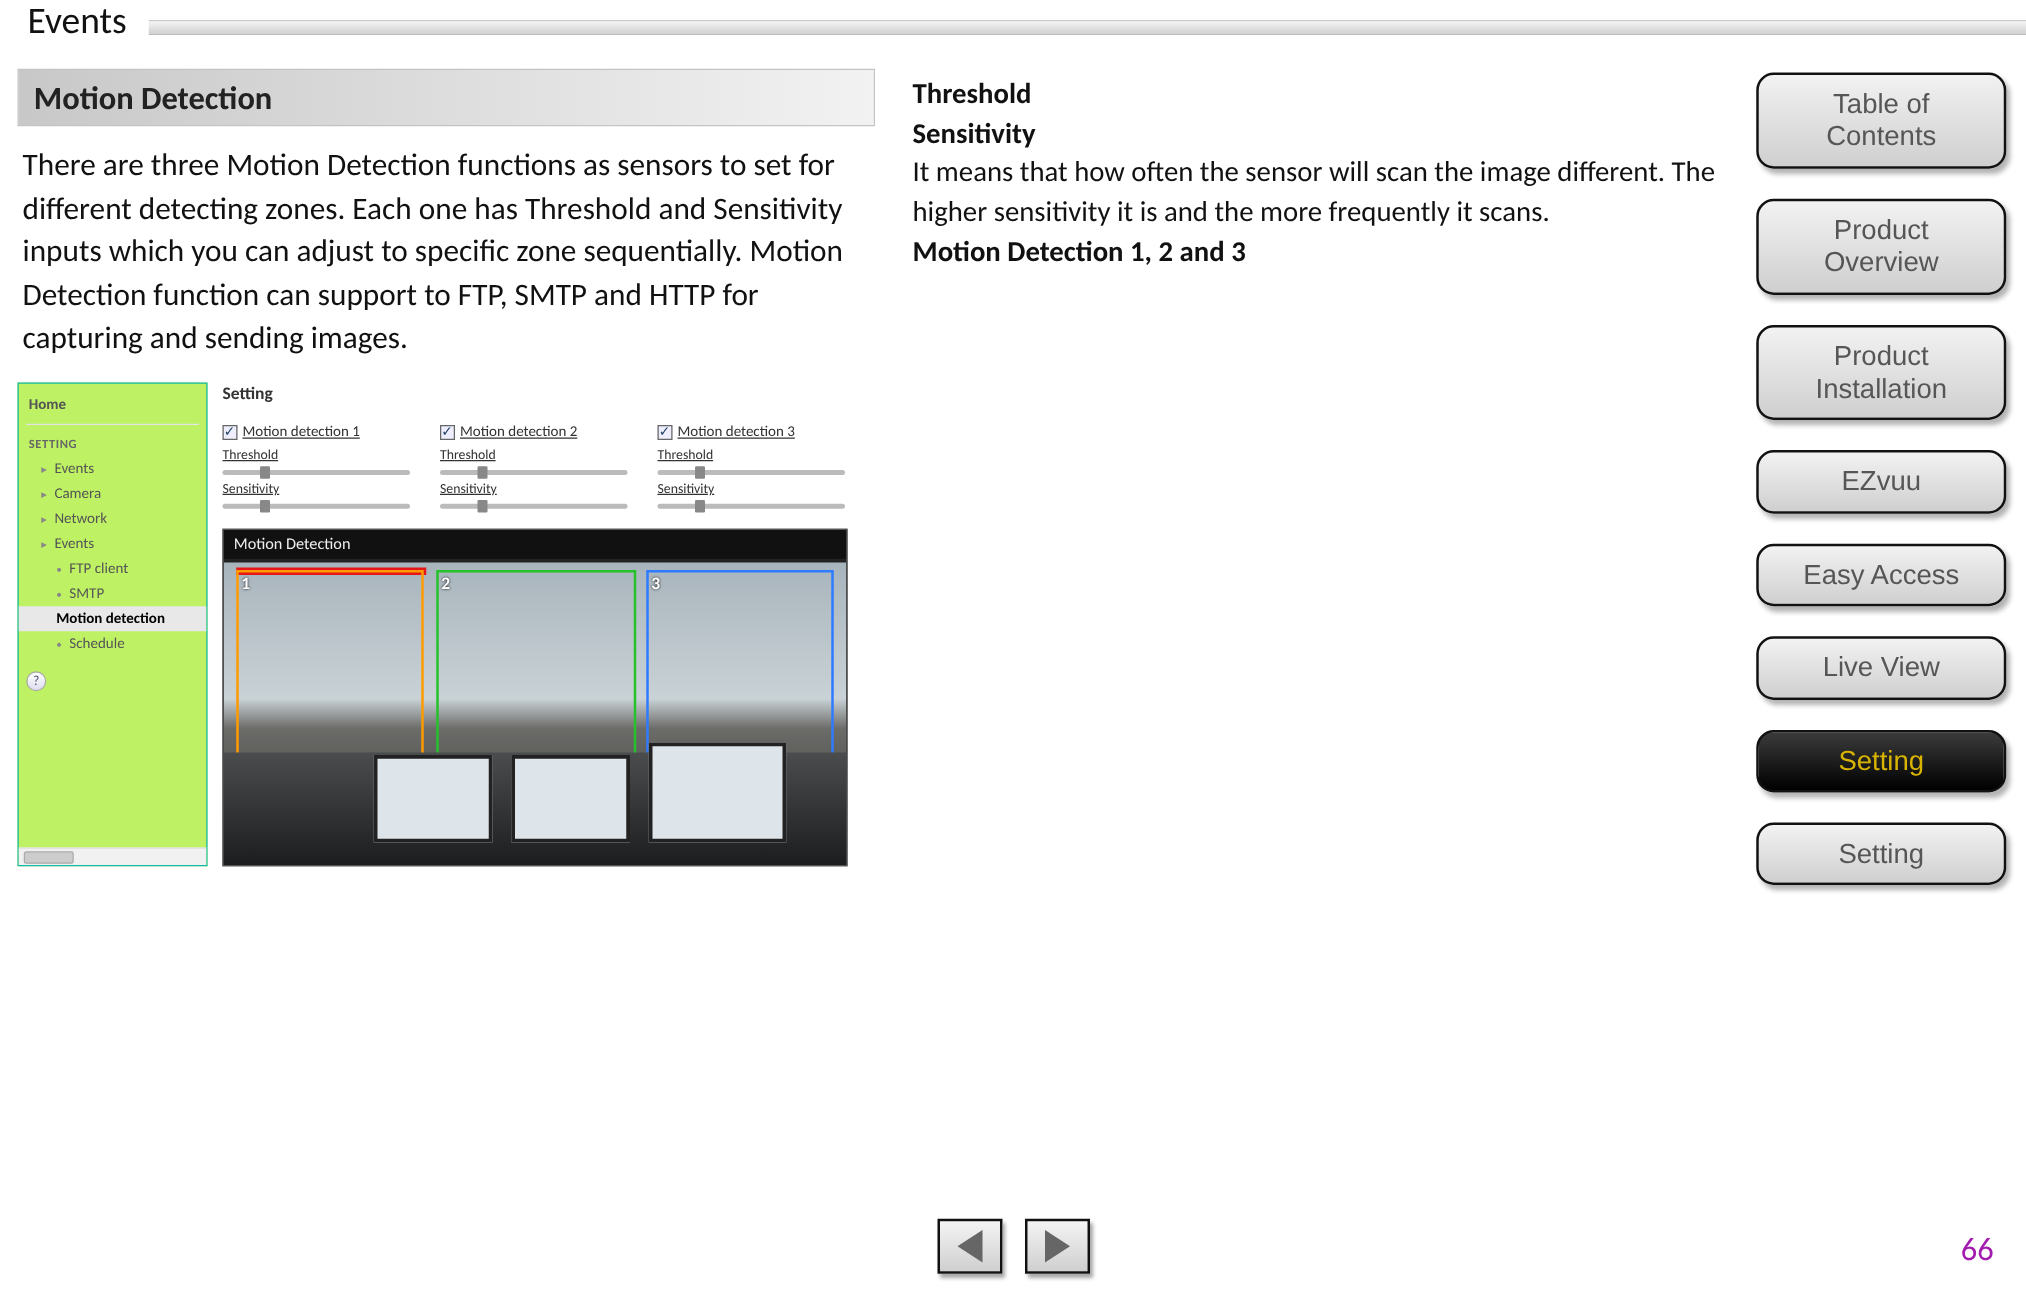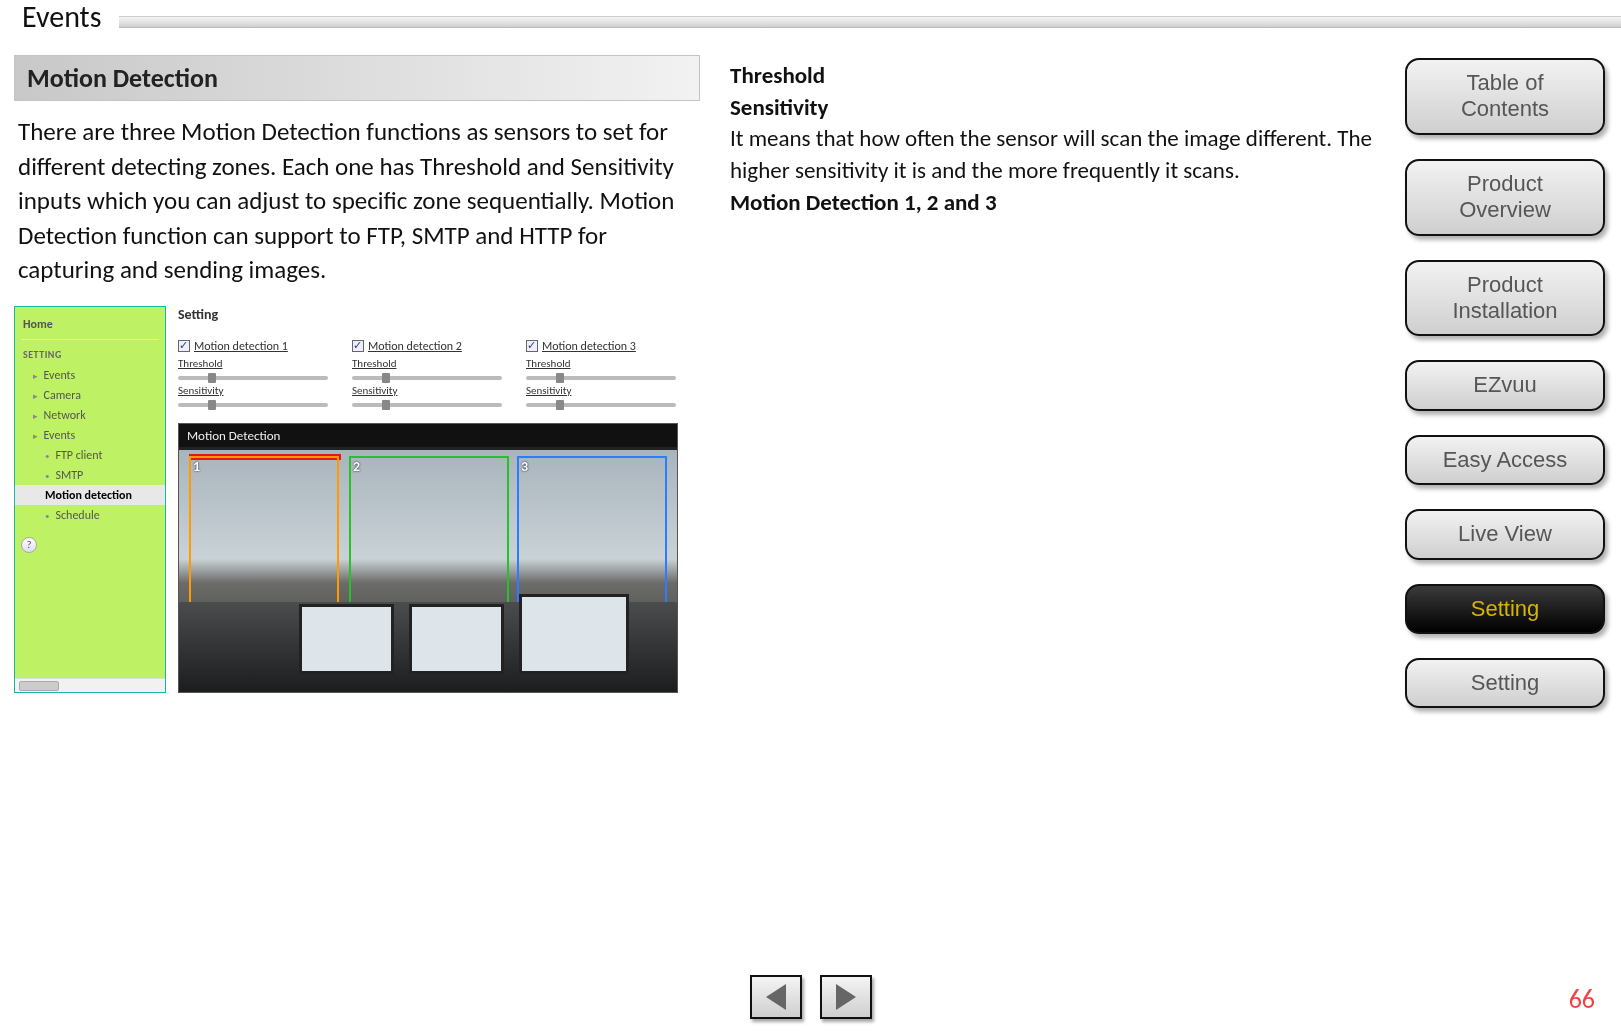--- a/index.html
+++ b/index.html
@@ -183,21 +183,21 @@
     background: linear-gradient(to bottom,#f4f4f4,#cfcfcf);
     box-shadow: 2px 3px 3px rgba(0,0,0,.35);
     display:flex; align-items:center; justify-content:center;
     cursor:pointer;
   }
   .tri-l, .tri-r { width:0; height:0; border-top:13px solid transparent; border-bottom:13px solid transparent; }
   .tri-l { border-right:20px solid #666; }
   .tri-r { border-left:20px solid #666; }
   .tri-l::after, .tri-r::after { content:""; }
   .page-num {
-    position:absolute; bottom:16px; right:26px; font-size:26px; color:#ef4444;
+    position:absolute; bottom:16px; right:26px; font-size:26px; color:#a21caf;
   }
 </style>
 </head>
 <body>
 
 <div class="title-bar">
   <div class="title-text">Events</div>
   <div class="title-rule"></div>
 </div>
 

